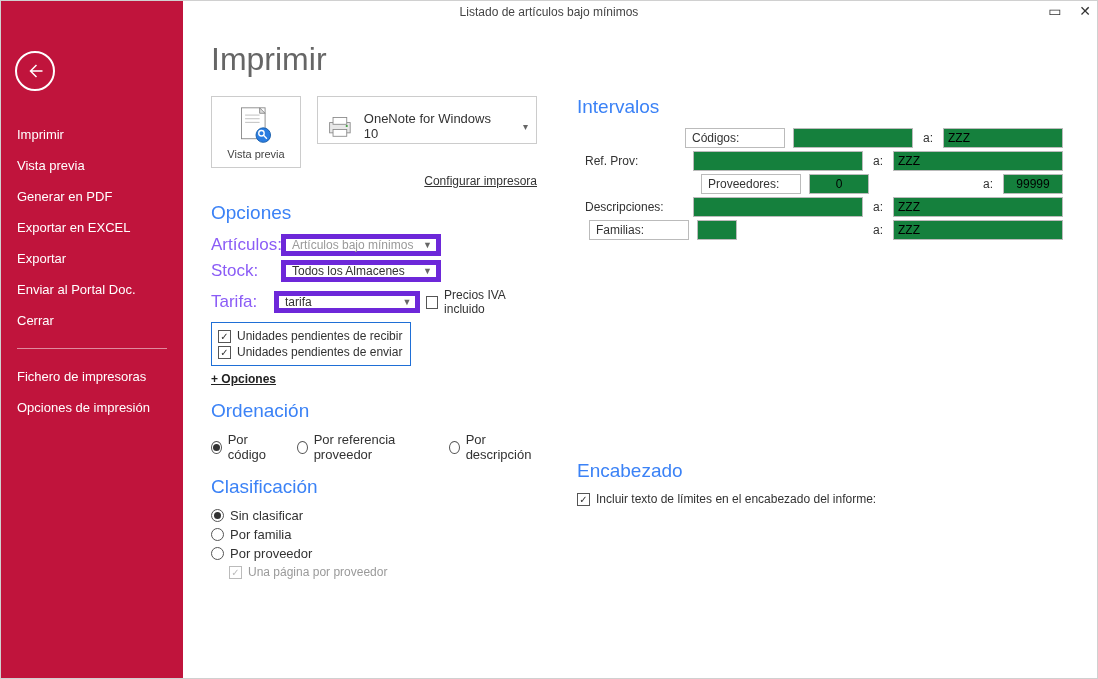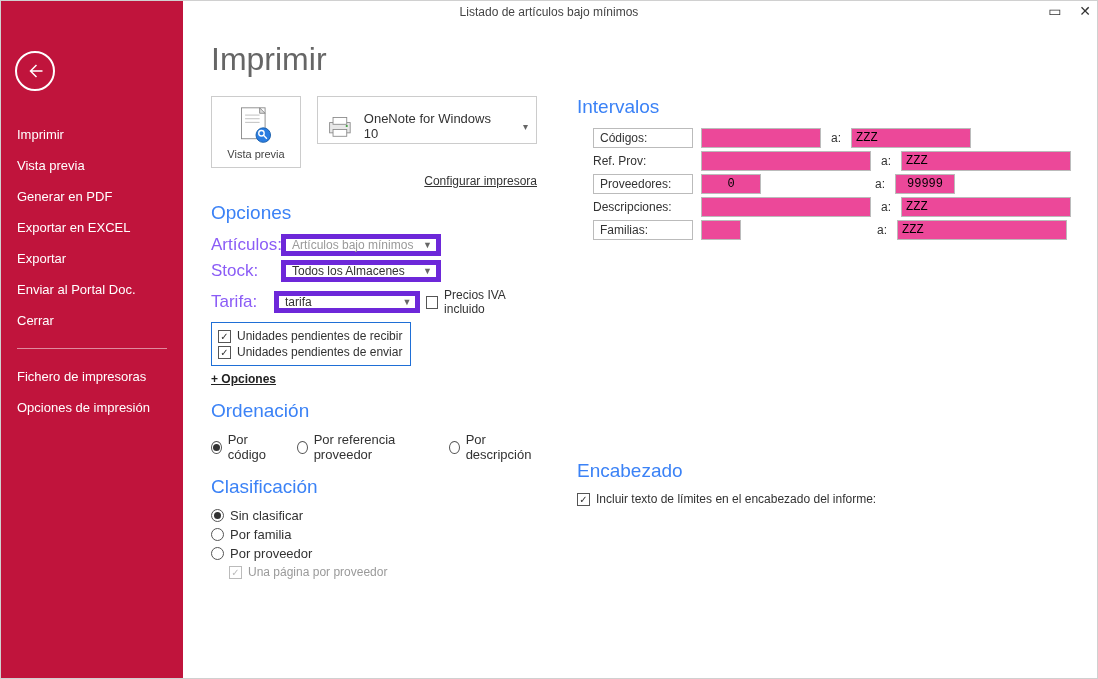--- a/index.html
+++ b/index.html
@@ -36,24 +36,24 @@
   .chk { width:13px; height:13px; border:1px solid #555; display:inline-flex; align-items:center; justify-content:center; font-size:10px; color:#333; background:#fff;}
   .chk.off { color:transparent;}
   .chk.disabled { border-color:#bbb; color:#bbb;}
   .hl-box { border:1.5px solid #1f6fd6; padding:4px 6px; margin-top:4px; width:200px;}
   .linkish { text-decoration:underline; font-size:12px; color:#222; margin-top:6px; display:inline-block; font-weight:600;}
   .radio-row { display:flex; gap:20px; align-items:center; margin:6px 0;}
   .radio { width:13px; height:13px; border:1px solid #555; border-radius:50%; display:inline-flex; align-items:center; justify-content:center;}
   .radio .dot { width:7px; height:7px; background:#333; border-radius:50%; display:none;}
   .radio.on .dot { display:block;}
   .radio-lbl { display:flex; align-items:center; gap:6px; font-size:13px;}
-  .ivrow { display:flex; align-items:center; gap:8px; margin:3px 16px;}
+  .ivrow { display:flex; align-items:center; gap:8px; margin:3px 8px;justify-content:flex-end;}
   .ivrow .lblbox { border:1px solid #bbb; min-width:100px; padding:2px 6px; font-size:12px; color:#333; background:#fff;}
   .ivrow .lblplain { min-width:100px; font-size:12px; padding:2px 0;}
-  .txtin { border:1px solid #bbb; height:20px; background:#ec4899; font-size:12px; padding:0 4px;font-family:Liberation Mono, monospace;} .w60{width:60px;text-align:center;} .w40{width:40px;} .w170{width:170px;} .w120{width:120px;}
+  .txtin { border:1px solid #bbb; height:20px; background:#15803d; font-size:12px; padding:0 4px;} .w60{width:60px;text-align:center;} .w40{width:40px;} .w170{width:170px;} .w120{width:120px;}
   .a-lbl { font-size:12px; padding:0 2px;}
   .ta { border:1px solid #ccc; width:100%; height:78px; padding:6px; font-size:12px; resize:none; position:relative;}
   .ta-scroll { position:absolute; right:0; top:0; bottom:0; width:16px; background:#f2f2f2;}
   .sub-indent .chkwrap { margin-left:18px;}
   .printer-row { display:flex; align-items:flex-start;}
 </style>
 </head>
 <body>
 
 <div class="titlebar">

